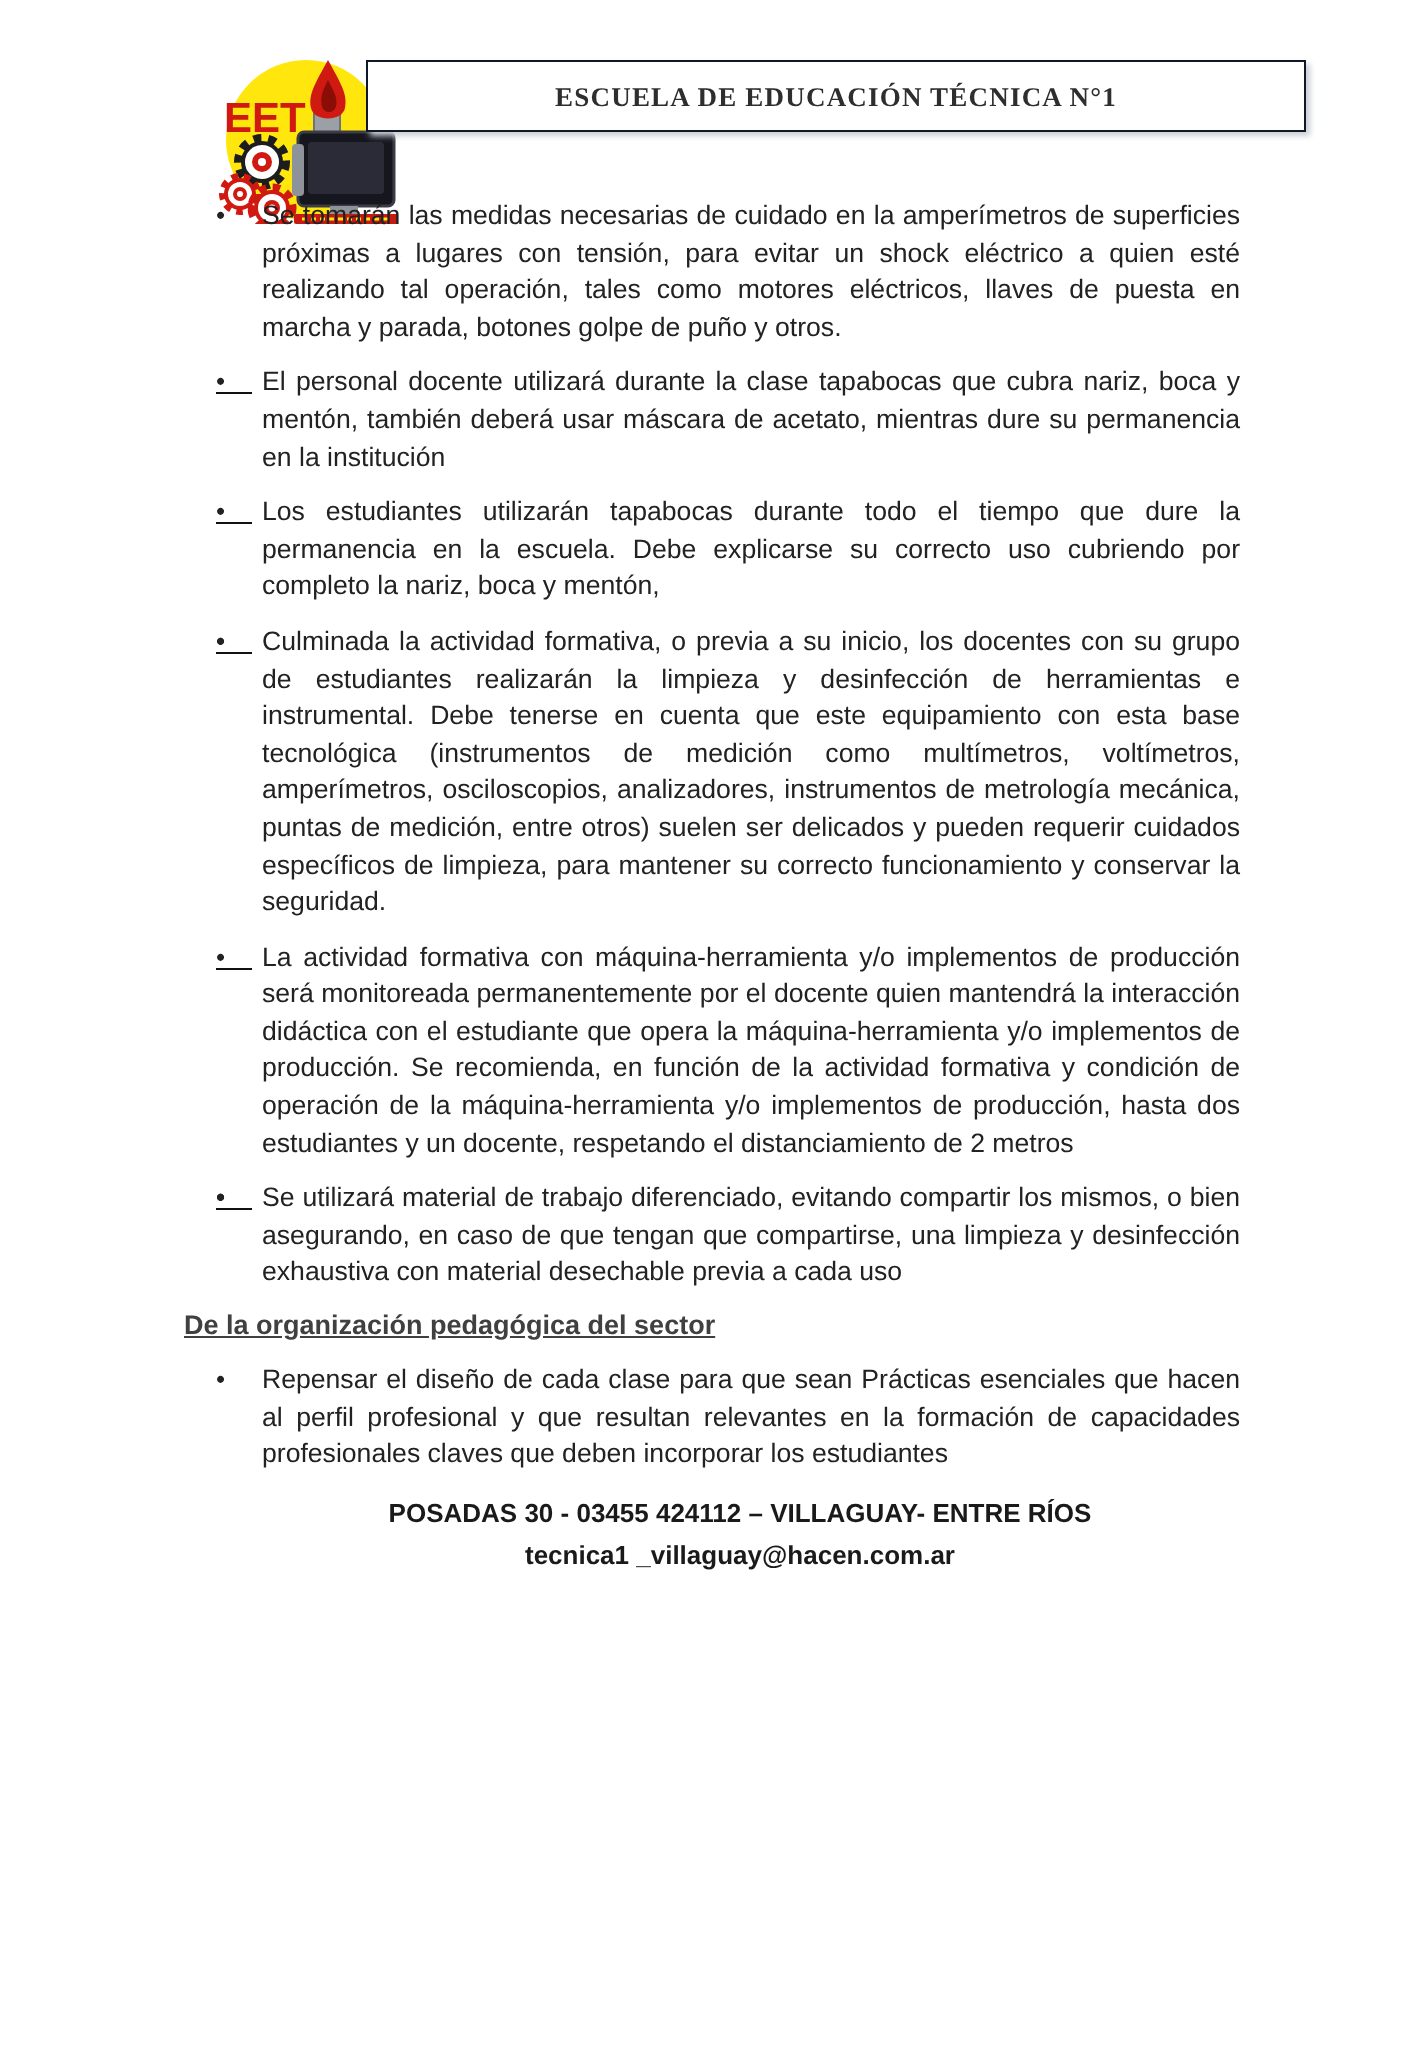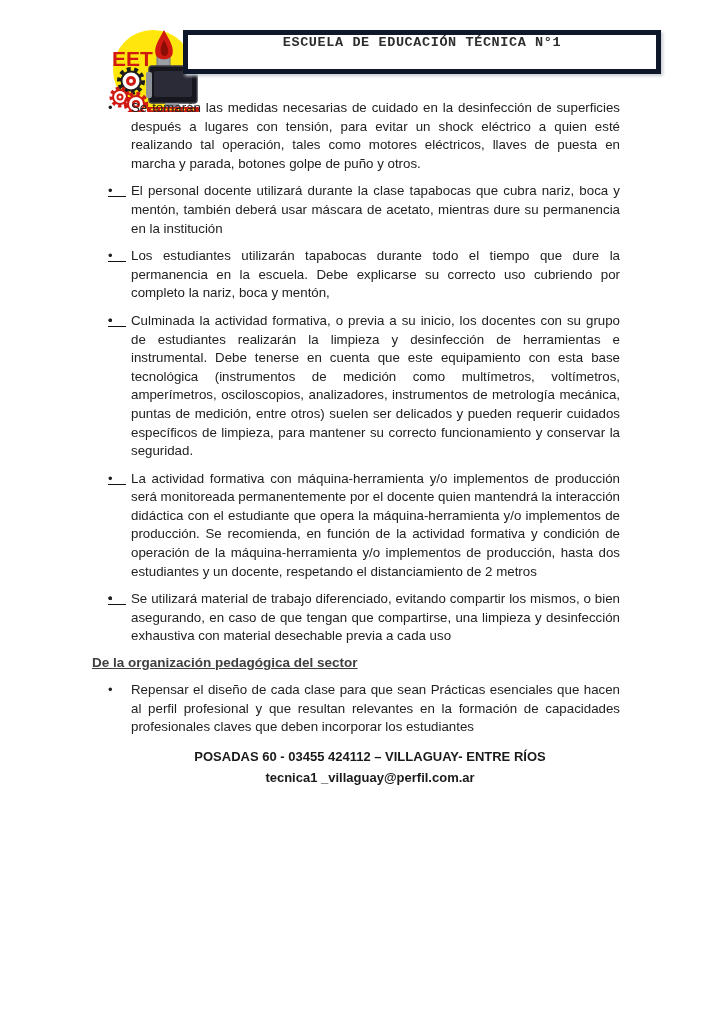--- a/index.html
+++ b/index.html
@@ -14,26 +14,26 @@
   }
 
   
   .logo {
     position: absolute; left: 86px; top: 28px;
     width: 106px; height: 84px; margin-left: 19px;
   }
   .header-box {
     position: absolute; left: 183px; top: 30px;
     width: 468px; height: 34px;
-    border: 5px solid #0f172a;
+    border: 1px solid #0f172a;
     box-shadow: 2px 2px 3px #c9ced4;
     background: #fff;
-    display: flex; flex-direction: row; justify-content: center;
+    display: flex; flex-direction: column; justify-content: center;
     text-align: center;
-    font-family: Liberation Mono, monospace;
+    font-family: Liberation Serif, serif;
     font-weight: bold;
     color: #2e2e2e;
   }
   .header-line1 { font-size: 13.5px; line-height: 15px; letter-spacing: .6px; }
   .header-line2 { font-size: 12.5px; line-height: 14px; letter-spacing: .6px; }
 
   
   .content {
     position: absolute; left: 0; top: 99px;
     width: 711px;
@@ -128,36 +128,36 @@
       </g>
     </svg>
   </div>
 
   <div class="header-box">
     <div class="header-line1">ESCUELA DE EDUCACIÓN TÉCNICA N°1</div>
   </div>
 
   <div class="content">
     <ul class="bullets">
-      <li class="first-gap"><span class="marker">•</span><span class="txt">Se tomarán las medidas necesarias de cuidado en la desinfección de superficies después a lugares con tensión, para evitar un shock eléctrico a quien esté realizando tal operación, tales como motores eléctricos, llaves de puesta en marcha y parada, botones golpe de puño y otros.</span></li>
+      <li class="first-gap"><span class="marker">•</span><span class="txt">Se tomarán las medidas necesarias de cuidado en la amperímetros de superficies próximas a lugares con tensión, para evitar un shock eléctrico a quien esté realizando tal operación, tales como motores eléctricos, llaves de puesta en marcha y parada, botones golpe de puño y otros.</span></li>
       <li class="u"><span class="marker">•</span><span class="txt">El personal docente utilizará durante la clase tapabocas que cubra nariz, boca y mentón, también deberá usar máscara de acetato, mientras dure su permanencia en la institución</span></li>
       <li class="u"><span class="marker">•</span><span class="txt">Los estudiantes utilizarán tapabocas durante todo el tiempo que dure la permanencia en la escuela. Debe explicarse su correcto uso cubriendo por completo la nariz, boca y mentón,</span></li>
       <li class="u"><span class="marker">•</span></li>
       <li class="u"><span class="marker">•</span><span class="txt">Culminada la actividad formativa, o previa a su inicio, los docentes con su grupo de estudiantes realizarán la limpieza y desinfección de herramientas e instrumental. Debe tenerse en cuenta que este equipamiento con esta base tecnológica (instrumentos de medición como multímetros, voltímetros, amperímetros, osciloscopios, analizadores, instrumentos de metrología mecánica, puntas de medición, entre otros) suelen ser delicados y pueden requerir cuidados específicos de limpieza, para mantener su correcto funcionamiento y conservar la seguridad.</span></li>
       <li class="u"><span class="marker">•</span><span class="txt">La actividad formativa con máquina-herramienta y/o implementos de producción será monitoreada permanentemente por el docente quien mantendrá la interacción didáctica con el estudiante que opera la máquina-herramienta y/o implementos de producción. Se recomienda, en función de la actividad formativa y condición de operación de la máquina-herramienta y/o implementos de producción, hasta dos estudiantes y un docente, respetando el distanciamiento de 2 metros</span></li>
       <li class="u"><span class="marker">•</span></li>
       <li class="u"><span class="marker">•</span></li>
       <li class="u"><span class="marker">•</span><span class="txt">Se utilizará material de trabajo diferenciado, evitando compartir los mismos, o bien asegurando, en caso de que tengan que compartirse, una limpieza y desinfección exhaustiva con material desechable previa a cada uso</span></li>
     </ul>
 
     <div class="section-heading">De la organización pedagógica del sector</div>
 
     <ul class="bullets">
       <li><span class="marker">•</span><span class="txt">Repensar el diseño de cada clase para que sean Prácticas esenciales que hacen al perfil profesional y que resultan relevantes en la formación de capacidades profesionales claves que deben incorporar los estudiantes</span></li>
     </ul>
 
     <div class="footer">
-      <div>POSADAS 60 - 03455 424112 – VILLAGUAY- ENTRE RÍOS</div>
-      <div>tecnica1 _villaguay@perfil.com.ar</div>
+      <div>POSADAS 30 - 03455 424112 – VILLAGUAY- ENTRE RÍOS</div>
+      <div>tecnica1 _villaguay@hacen.com.ar</div>
     </div>
   </div>
 
 </div>
 
 </body></html>

